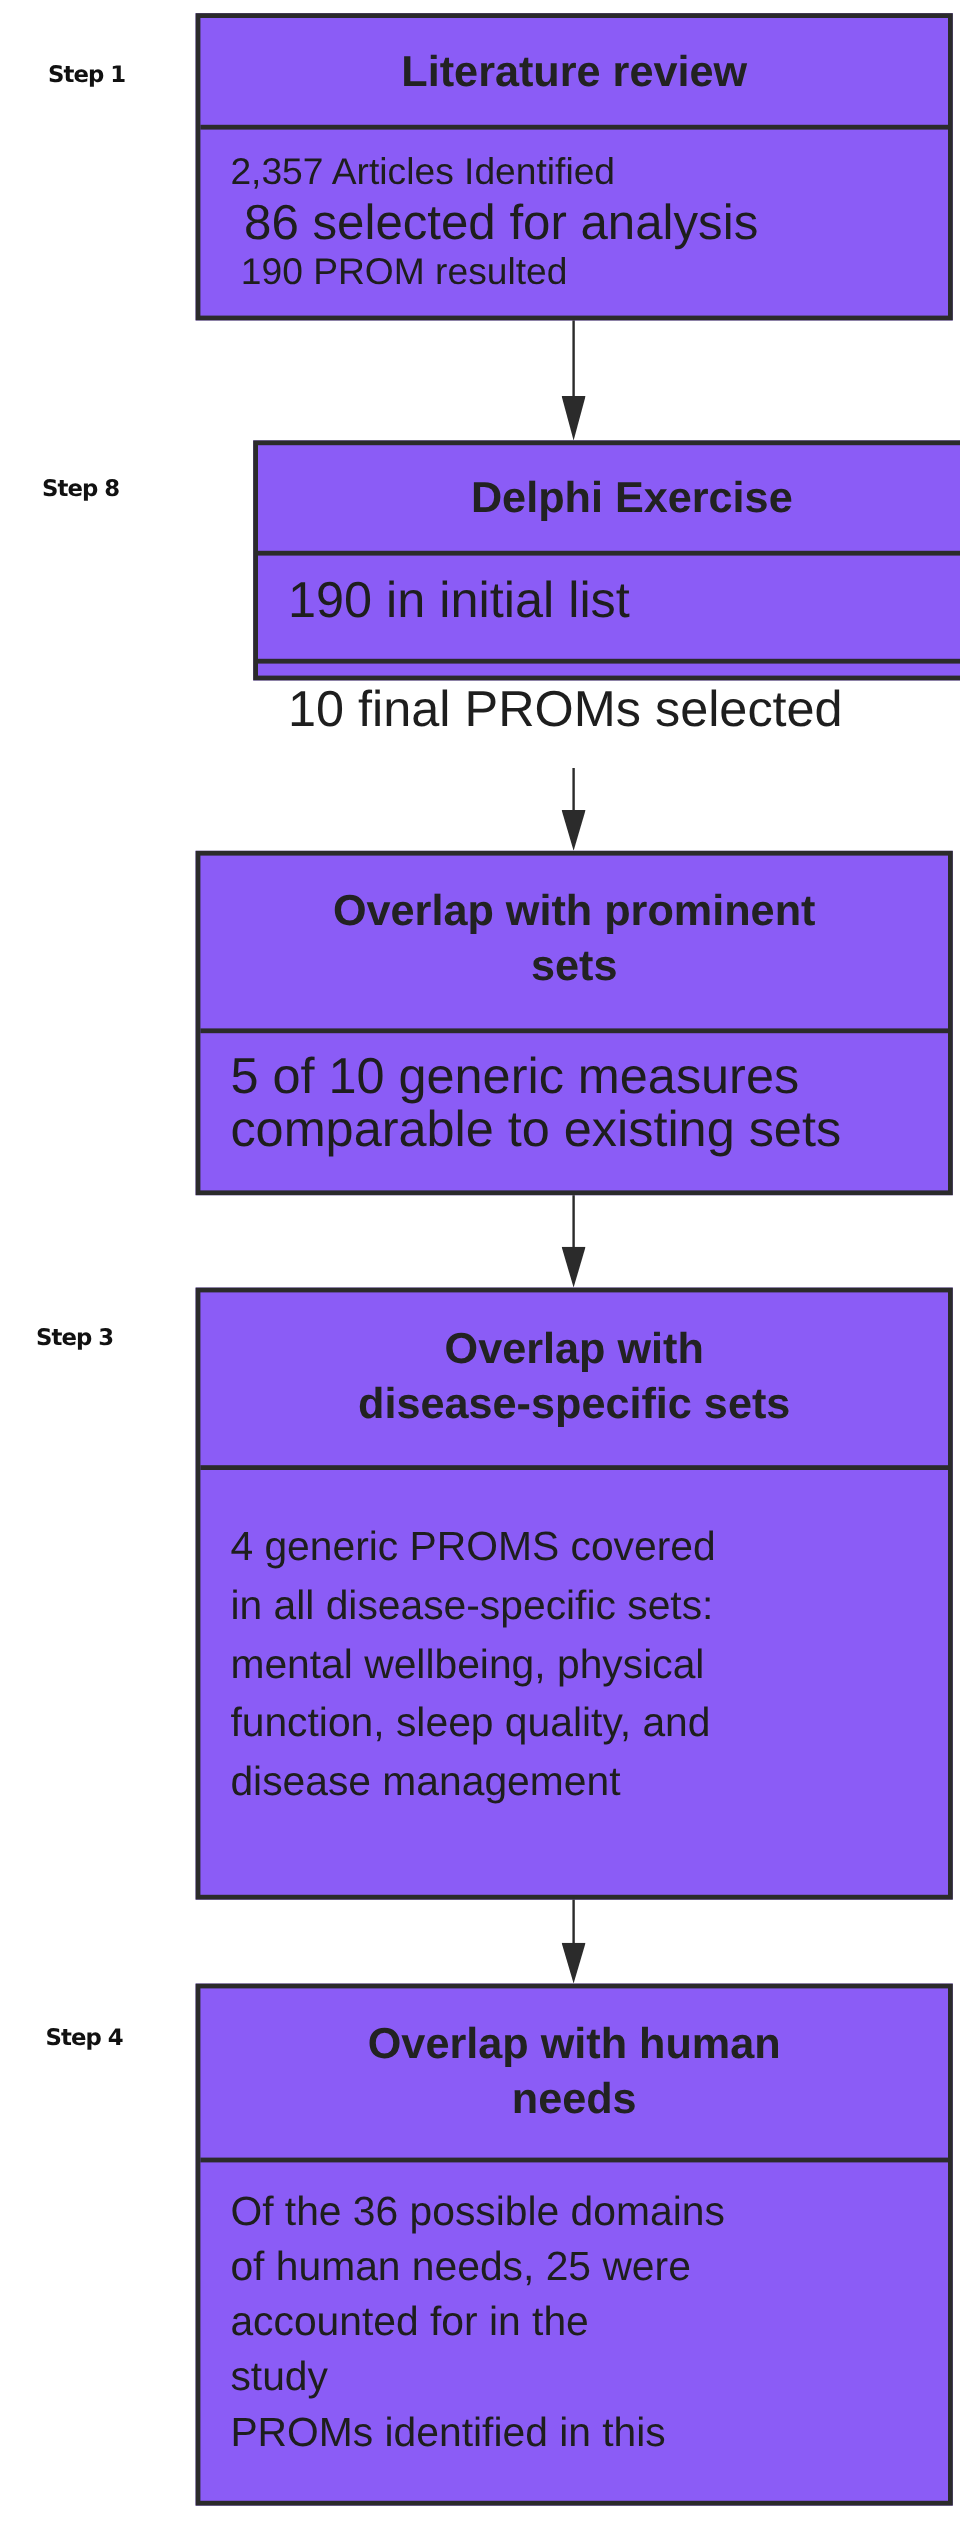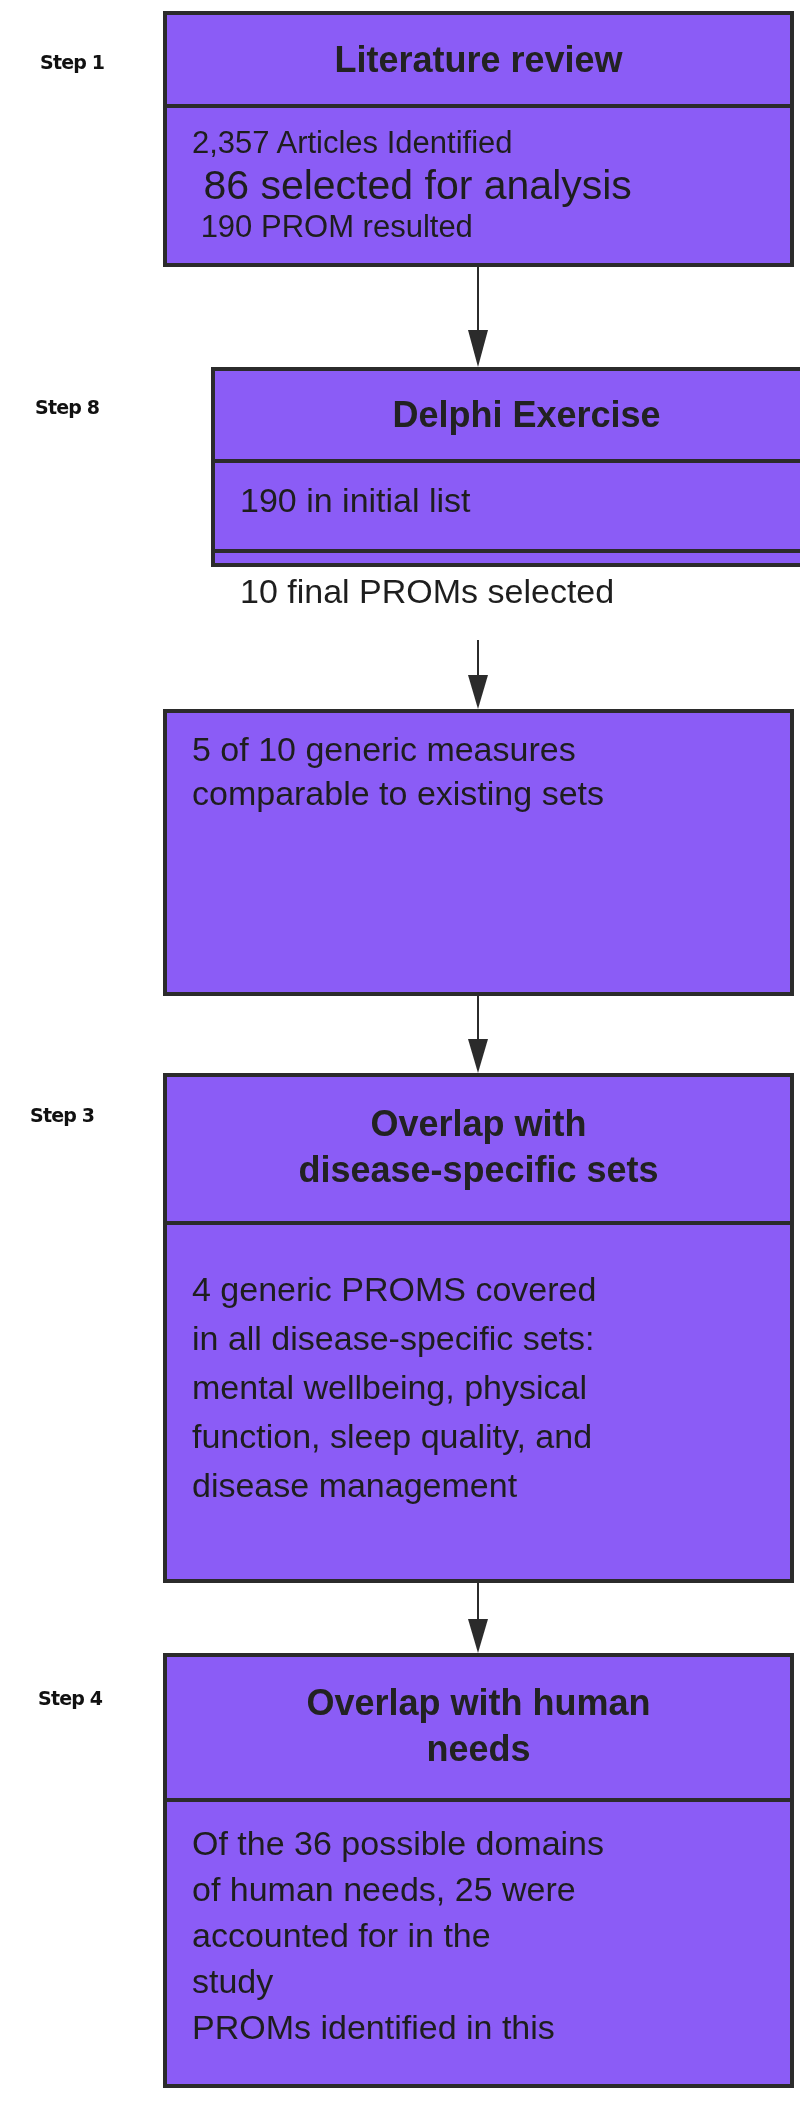--- a/index.html
+++ b/index.html
@@ -8,21 +8,21 @@
   .step-label { position: absolute; font-family: "DejaVu Sans", sans-serif; font-weight: bold;
                 font-size: 19px; letter-spacing: -0.8px; color: #111; white-space: nowrap;
                 transform: translateY(-50%); }
   .box { position: absolute; left: 163px; width: 631px; box-sizing: border-box;
          border: 4px solid #2b2b2b; background: #8b5cf6; }
   .section { position: relative; box-sizing: border-box; }
   .section + .section { border-top: 4px solid #2b2b2b; }
   .heading { display: flex; align-items: center; justify-content: center; text-align: center;
              font-weight: bold; font-size: 36px; line-height: 46px; color: #222;
              padding: 0 20px; }
-  .body-text { font-size: 34px; line-height: 44px; color: #1e1e1e;
+  .body-text { font-size: 42px; line-height: 44px; color: #1e1e1e;
                padding: 0 10px 0 25px; white-space: pre-wrap; }
   .arrow { position: absolute; left: 468px; width: 20px; }
   .arrow .shaft { position: absolute; left: 9px; top: 0; width: 2px; background: #2b2b2b; }
   .arrow svg { position: absolute; left: 0; bottom: 0; }
 </style>
 </head>
 <body>
 
 <div class="step-label" style="left:40px; top:62px;">Step 1</div>
 <div class="step-label" style="left:35px; top:407px;">Step 8</div>
@@ -56,20 +56,24 @@
 </div>
 
 <div class="arrow" style="top:640px; height:69px;">
   <div class="shaft" style="height:40px;"></div>
   <svg width="20" height="34" viewBox="0 0 20 34">
       <polygon points="0,0 20,0 10,34" fill="#2b2b2b"></polygon>
     </svg>
 </div>
 
 <div class="box" style="top:709px; height:287px;">
+  <div class="section heading" style="height:144px; flex-direction:column; padding-bottom:6px;">
+    <div>Overlap with prominent</div>
+    <div>sets</div>
+  </div>
   <div class="section" style="height:135px; padding-top:14px;">
     <div class="body-text">5 of 10 generic measures</div>
     <div class="body-text">comparable to existing sets</div>
   </div>
 </div>
 
 <div class="arrow" style="top:996px; height:77px;">
   <div class="shaft" style="height:45px;"></div>
   <svg width="20" height="34" viewBox="0 0 20 34">
       <polygon points="0,0 20,0 10,34" fill="#2b2b2b"></polygon>

